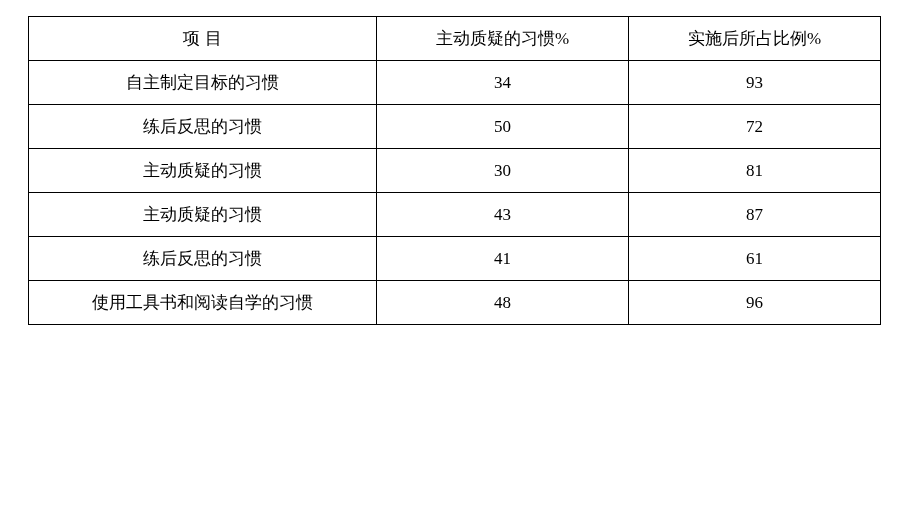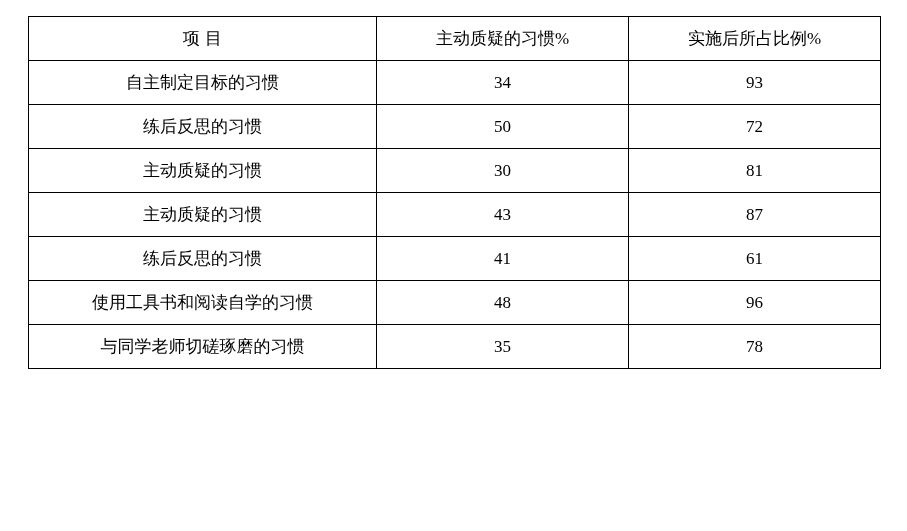--- a/index.html
+++ b/index.html
@@ -101,20 +101,15 @@
       <tr>
         <td class="item">练后反思的习惯</td>
         <td class="num">41</td>
         <td class="num">61</td>
       </tr>
       <tr>
         <td class="item">使用工具书和阅读自学的习惯</td>
         <td class="num">48</td>
         <td class="num">96</td>
       </tr>
-      <tr>
-        <td class="item">与同学老师切磋琢磨的习惯</td>
-        <td class="num">35</td>
-        <td class="num">78</td>
-      </tr>
     </tbody>
   </table>
 </div>
 
 </body></html>

